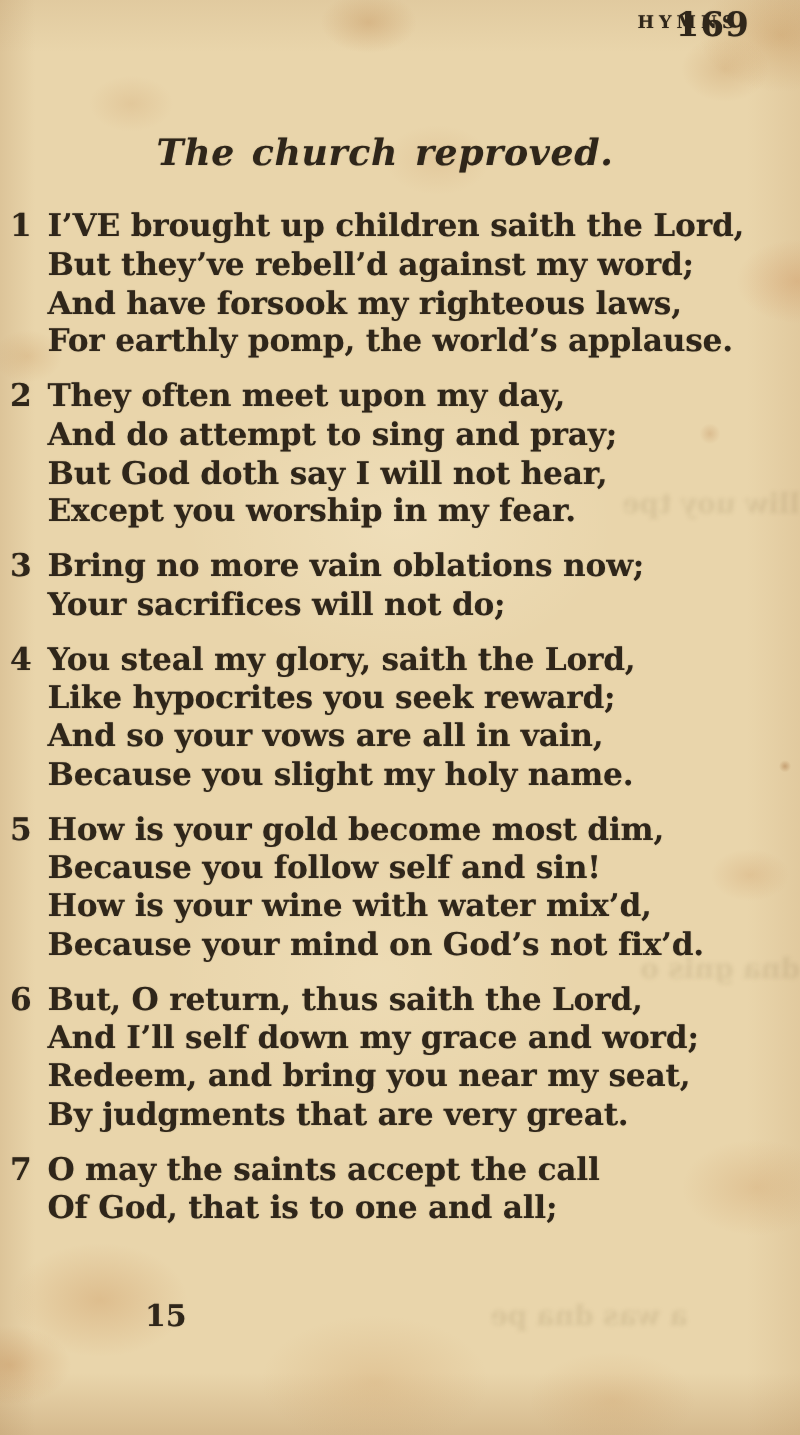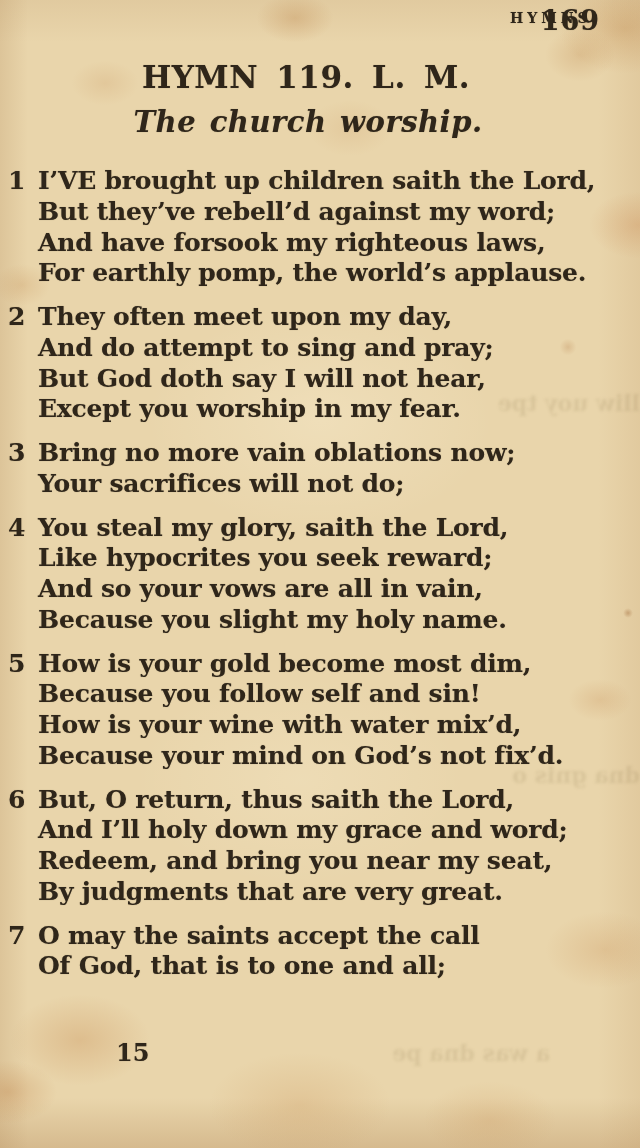--- a/index.html
+++ b/index.html
@@ -76,23 +76,22 @@
 </style>
 </head>
 <body style="background-color: rgb(233, 213, 171);">
 
 <div class="page">
 
   <div class="running-header ink">HYMNS.</div>
 
   <div class="page-number ink">169</div>
 
-  <h1 class="hymn-title ink">HYMN 119. L. M.</h1>
 
-  <h2 class="hymn-subtitle ink">The church worship.</h2>
+  <h2 class="hymn-subtitle ink">The church reproved.</h2>
 
   <div class="stanzas">
   <div class="stanza">
     <span class="num ink">1</span>
     <div class="lines">
           <div class="line ink">I’VE brought up children saith the Lord,</div>
           <div class="line ink">But they’ve rebell’d against my word;</div>
           <div class="line ink">And have forsook my righteous laws,</div>
           <div class="line ink">For earthly pomp, the world’s applause.</div>
         </div>
@@ -133,21 +132,21 @@
           <div class="line ink">Because you follow self and sin!</div>
           <div class="line ink">How is your wine with water mix’d,</div>
           <div class="line ink">Because your mind on God’s not fix’d.</div>
         </div>
   </div>
 
   <div class="stanza">
     <span class="num ink">6</span>
     <div class="lines">
           <div class="line ink">But, O return, thus saith the Lord,</div>
-          <div class="line ink">And I’ll holy down my grace and word;</div>
+          <div class="line ink">And I’ll self down my grace and word;</div>
           <div class="line ink">Redeem, and bring you near my seat,</div>
           <div class="line ink">By judgments that are very great.</div>
         </div>
   </div>
 
   <div class="stanza">
     <span class="num ink">7</span>
     <div class="lines">
           <div class="line ink">O may the saints accept the call</div>
           <div class="line ink">Of God, that is to one and all;</div>

